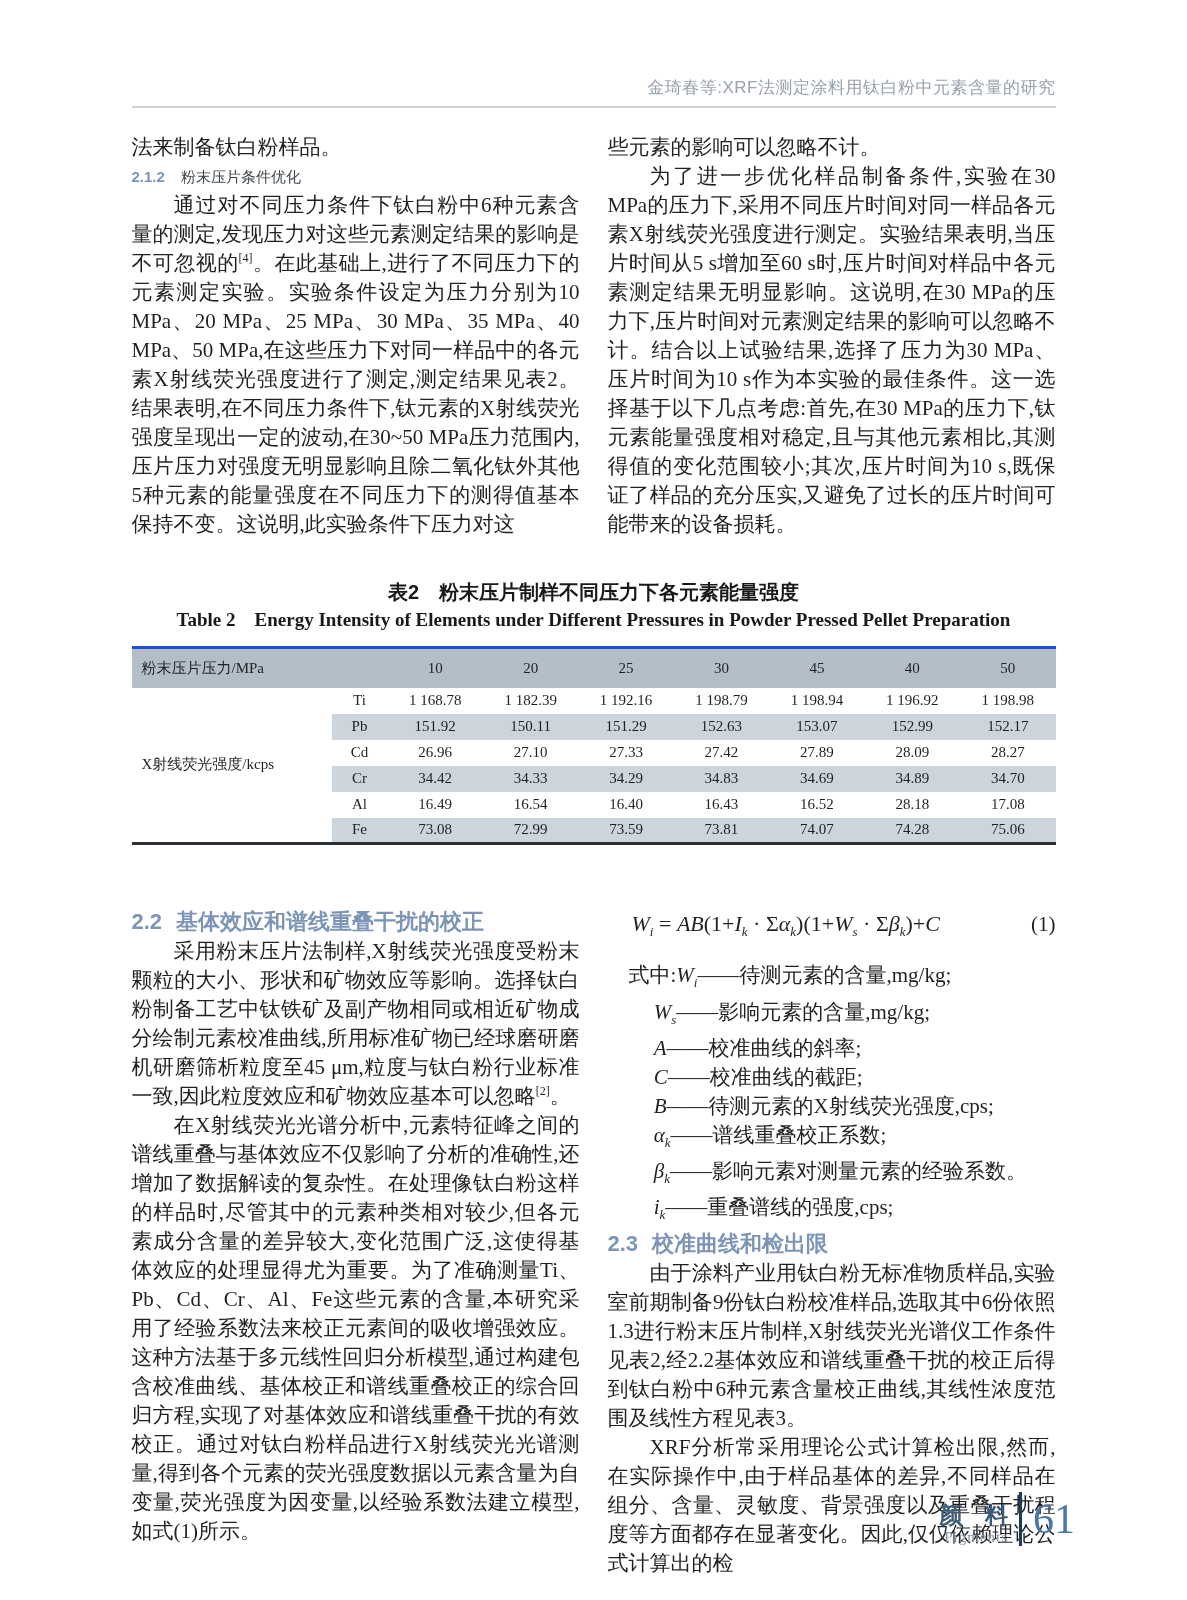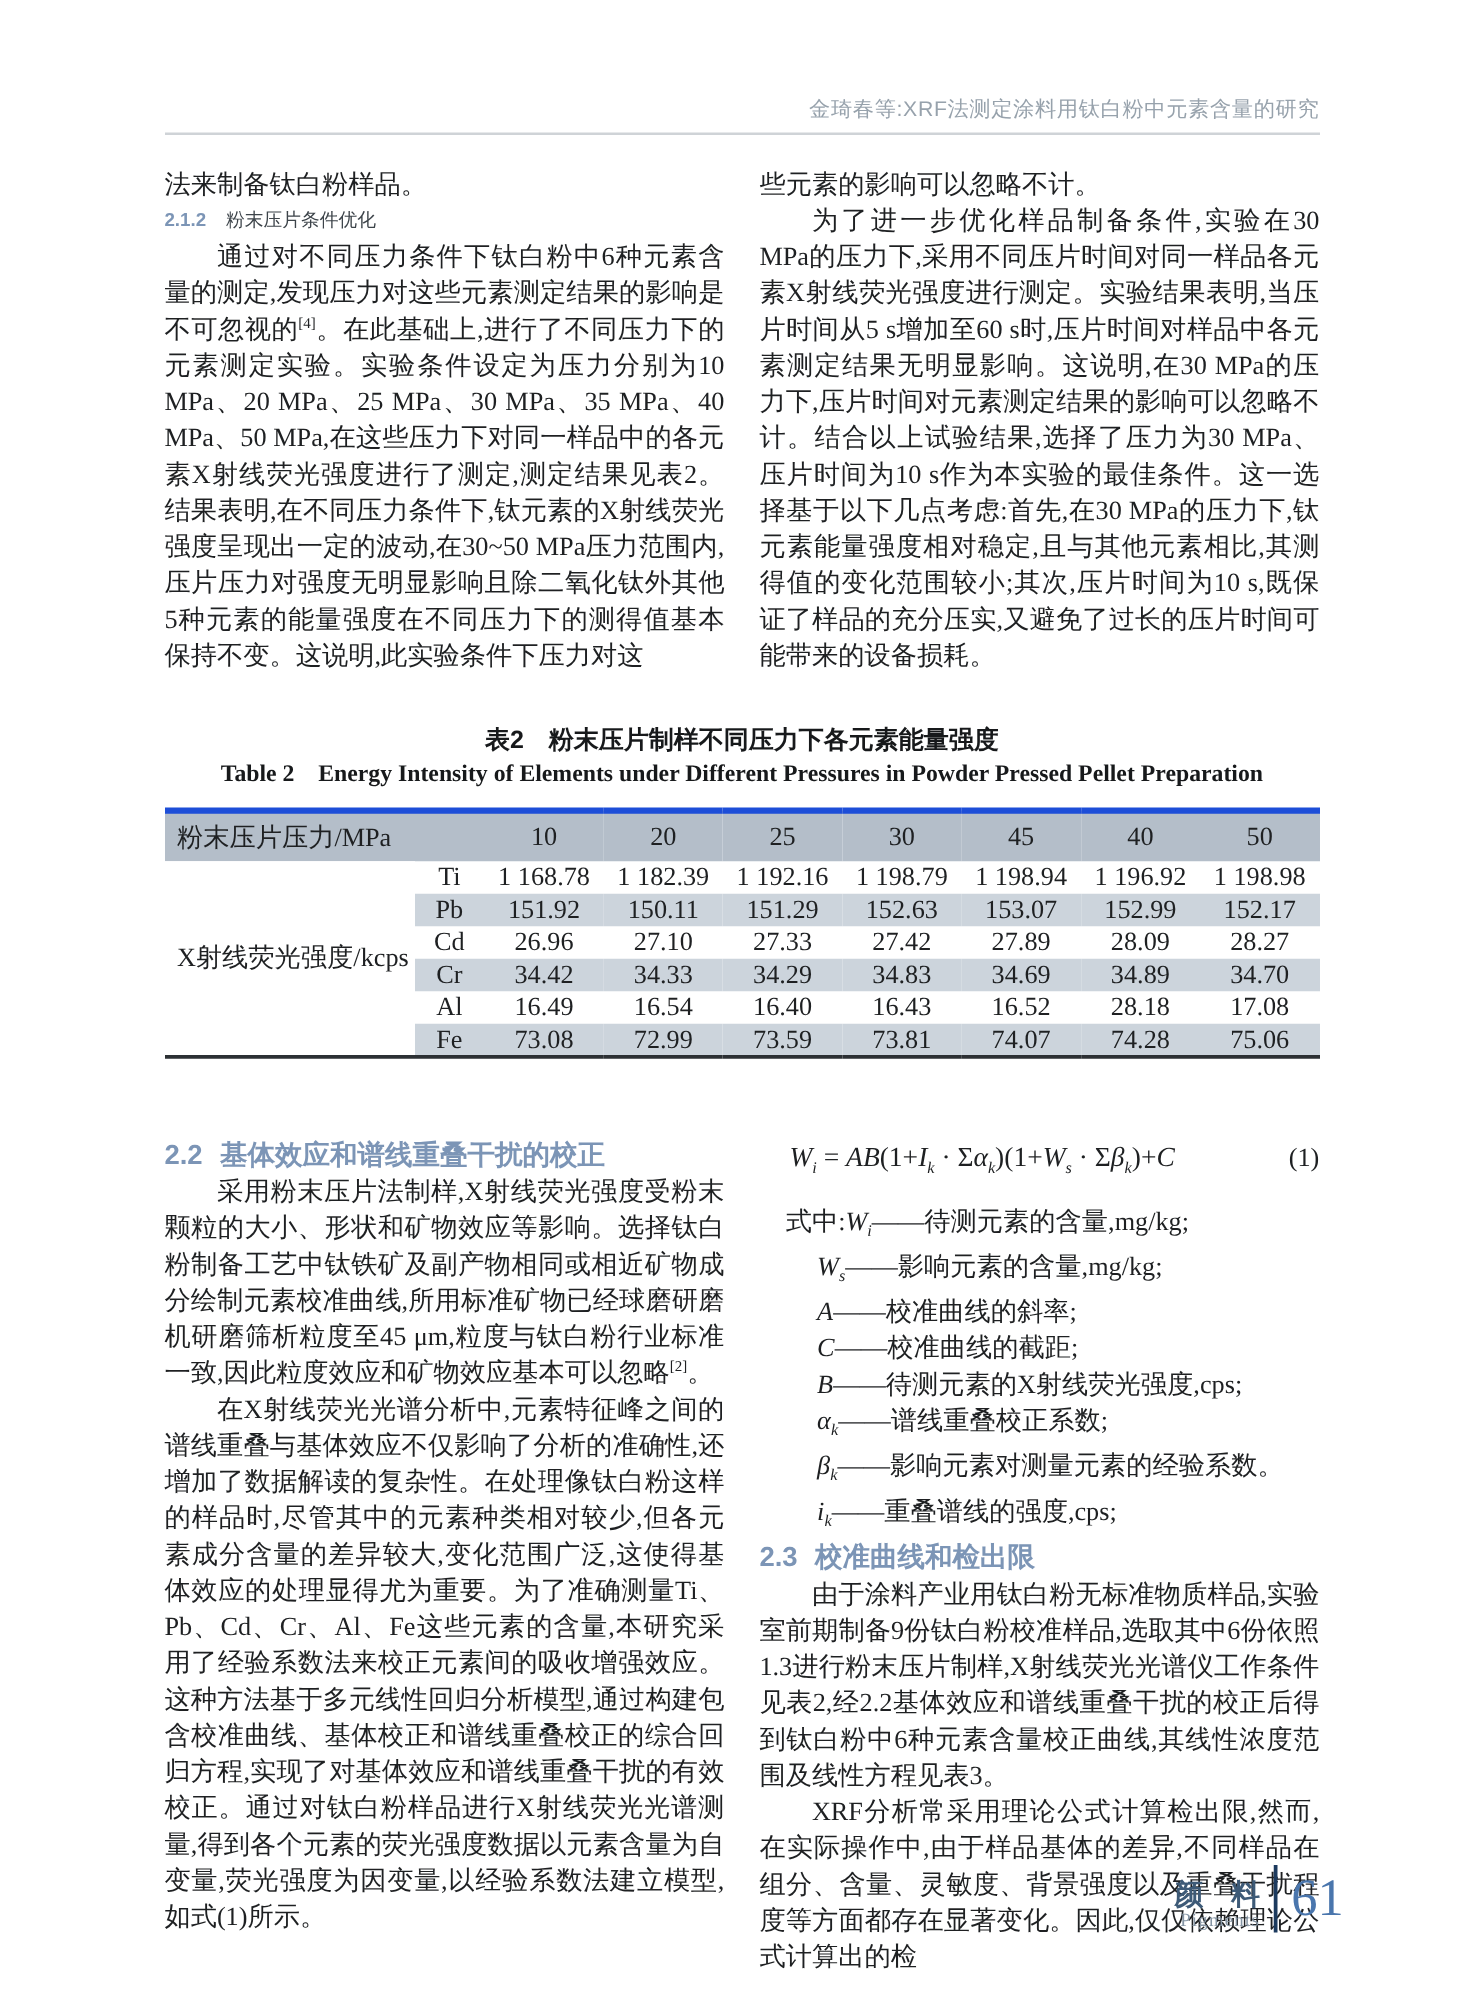--- a/index.html
+++ b/index.html
@@ -26,21 +26,21 @@
   
   .h3{font-family:"Liberation Sans","DejaVu Sans",sans-serif;font-size:15px;line-height:29px;color:#3d444a;font-weight:500;}
   .h3 .hnum{color:#7c95b6;margin-right:16px;font-weight:600;}
   .h2{font-family:"Liberation Sans","DejaVu Sans",sans-serif;font-size:22px;line-height:30px;color:#7c95b6;font-weight:700;}
   .h2 .hnum{margin-right:14px;margin-top:44px;}
   
   .table-block{margin-top:40px;}
   .tb-title-zh{text-align:center;font-family:"Liberation Sans","DejaVu Sans",sans-serif;font-weight:700;font-size:20px;color:#17191b;line-height:26px;}
   .tb-title-en{text-align:center;font-weight:700;font-size:19px;color:#17191b;line-height:26px;margin-top:2px;}
   table.t2{width:100%;border-collapse:collapse;margin-top:13px;
-    border-top:5px solid #1d4ed8;border-bottom:3px solid #2c3034;font-size:21px;}
+    border-top:3px solid #1d4ed8;border-bottom:3px solid #2c3034;font-size:15px;}
   table.t2 th,table.t2 td{padding:0;font-weight:normal;text-align:center;}
   table.t2 thead tr{background:#b4bec9;height:40px;}
   table.t2 th.lab{text-align:left;padding-left:10px;}
   table.t2 tbody tr{height:26px;}
   table.t2 tbody tr.striped td{background:#ccd4dc;}
   table.t2 td.group{background:#ffffff !important;text-align:left;padding-left:10px;width:190px;}
   table.t2 td.elem{width:56px;}
   
   .formula-line{display:flex;justify-content:space-between;align-items:baseline;
     padding-left:24px;font-size:22px;line-height:30px;margin:2px 0 14px 0;}

